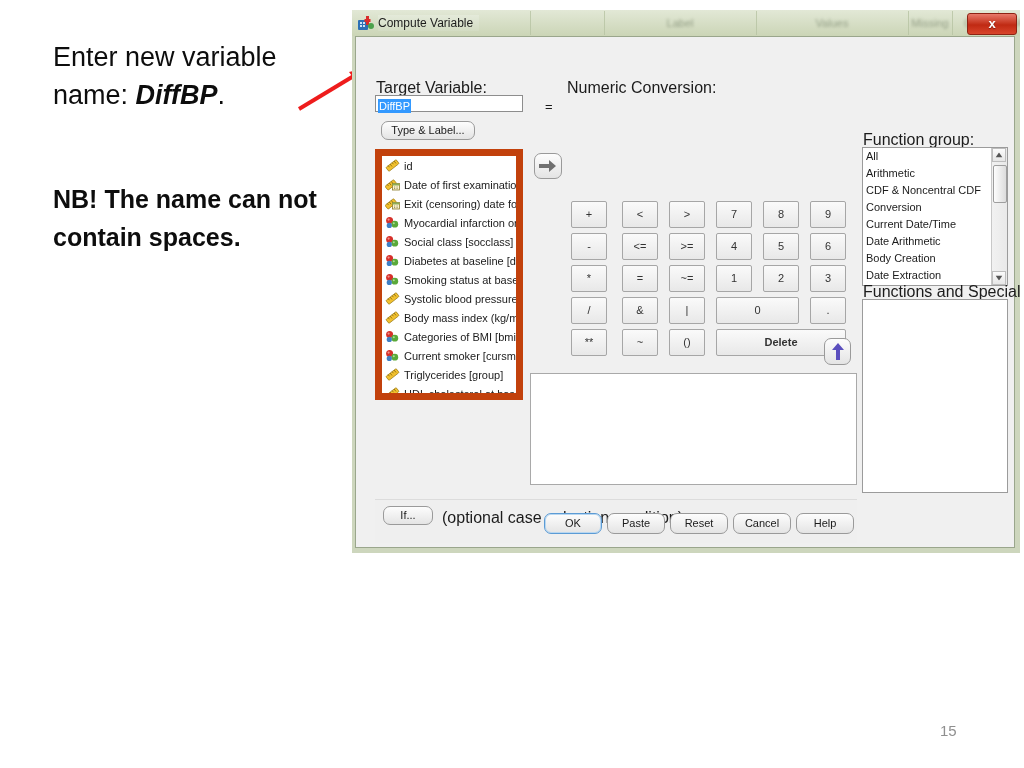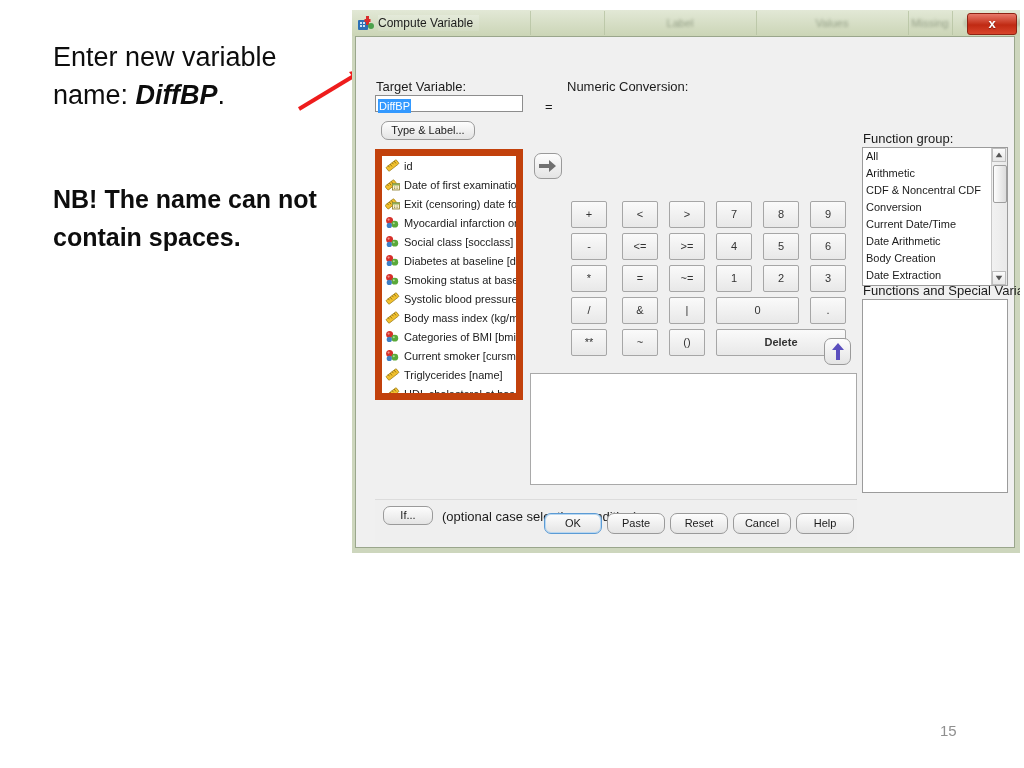--- a/index.html
+++ b/index.html
@@ -31,21 +31,21 @@
              background:linear-gradient(#e4eada,#d3dcc3);padding:1px 6px 1px 0;}
   .closebtn{position:absolute;right:3px;top:3px;width:48px;height:20px;border-radius:3px;
     background:linear-gradient(#e87a6a,#c02a13 55%,#d9452c);
     border:1px solid #8d2314;color:#fff;font-size:13px;font-weight:bold;
     text-align:center;line-height:19px;text-shadow:0 1px 1px #7a1a0c;cursor:pointer;}
 
   .dlgframe{position:absolute;left:3px;top:26px;width:660px;height:512px;
             border:1px solid #9aa68c;background:#f0f0f0;box-sizing:border-box;}
   .dlg{position:absolute;left:0;top:0;width:658px;height:510px;background:#f0f0f0;}
 
-  .lbl{position:absolute;font-size:13px;color:#1b1b1b;white-space:nowrap;}
+  .lbl{position:absolute;font-size:16px;color:#1b1b1b;white-space:nowrap;}
 
   .tvinput{position:absolute;left:19px;top:58px;width:148px;height:17px;
     background:#fff;border:1px solid #8d8d8d;box-sizing:border-box;}
   .tvinput span{display:inline-block;background:#3399ff;color:#fff;font-size:11px;
     padding:0 1px;margin:1px 0 0 2px;line-height:14px;}
 
   .btn{position:absolute;background:linear-gradient(#fdfdfd,#e4e4e4);
        border:1px solid #9a9a9a;border-radius:7px;font-size:11px;color:#1b1b1b;
        text-align:center;cursor:pointer;box-sizing:border-box;}
   .typelabel{left:25px;top:84px;width:94px;height:19px;line-height:17px;}
@@ -271,21 +271,21 @@
               </svg></span>
             <span>Current smoker [cursmoke]</span>
           </div>
           <div class="varrow">
             <span class="vicon"><svg width="15" height="13" viewBox="0 0 15 13">
                 <g transform="rotate(-38 7.5 6.5)">
                   <rect x="1" y="4" width="13" height="5" rx="1" fill="#f2c12e" stroke="#9a7a12" stroke-width=".7"></rect>
                   <path d="M4 4v2M6.5 4v3M9 4v2M11.5 4v3" stroke="#7a5f0c" stroke-width=".7"></path>
                 </g>
               </svg></span>
-            <span>Triglycerides [name]</span>
+            <span>Triglycerides [group]</span>
           </div>
           <div class="varrow">
             <span class="vicon"><svg width="15" height="13" viewBox="0 0 15 13">
                 <g transform="rotate(-38 7.5 6.5)">
                   <rect x="1" y="4" width="13" height="5" rx="1" fill="#f2c12e" stroke="#9a7a12" stroke-width=".7"></rect>
                   <path d="M4 4v2M6.5 4v3M9 4v2M11.5 4v3" stroke="#7a5f0c" stroke-width=".7"></path>
                 </g>
               </svg></span>
             <span>HDL cholesterol at baseli...</span>
           </div>

